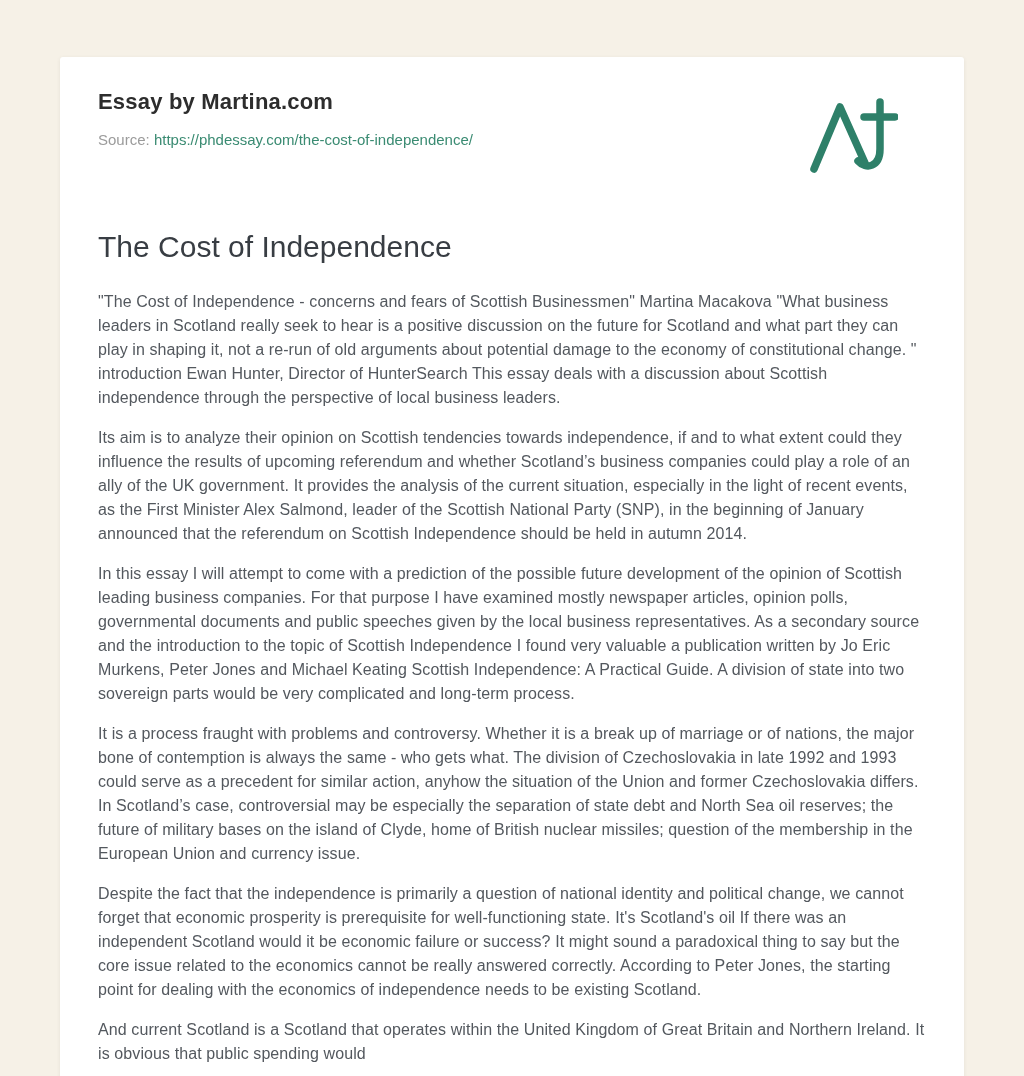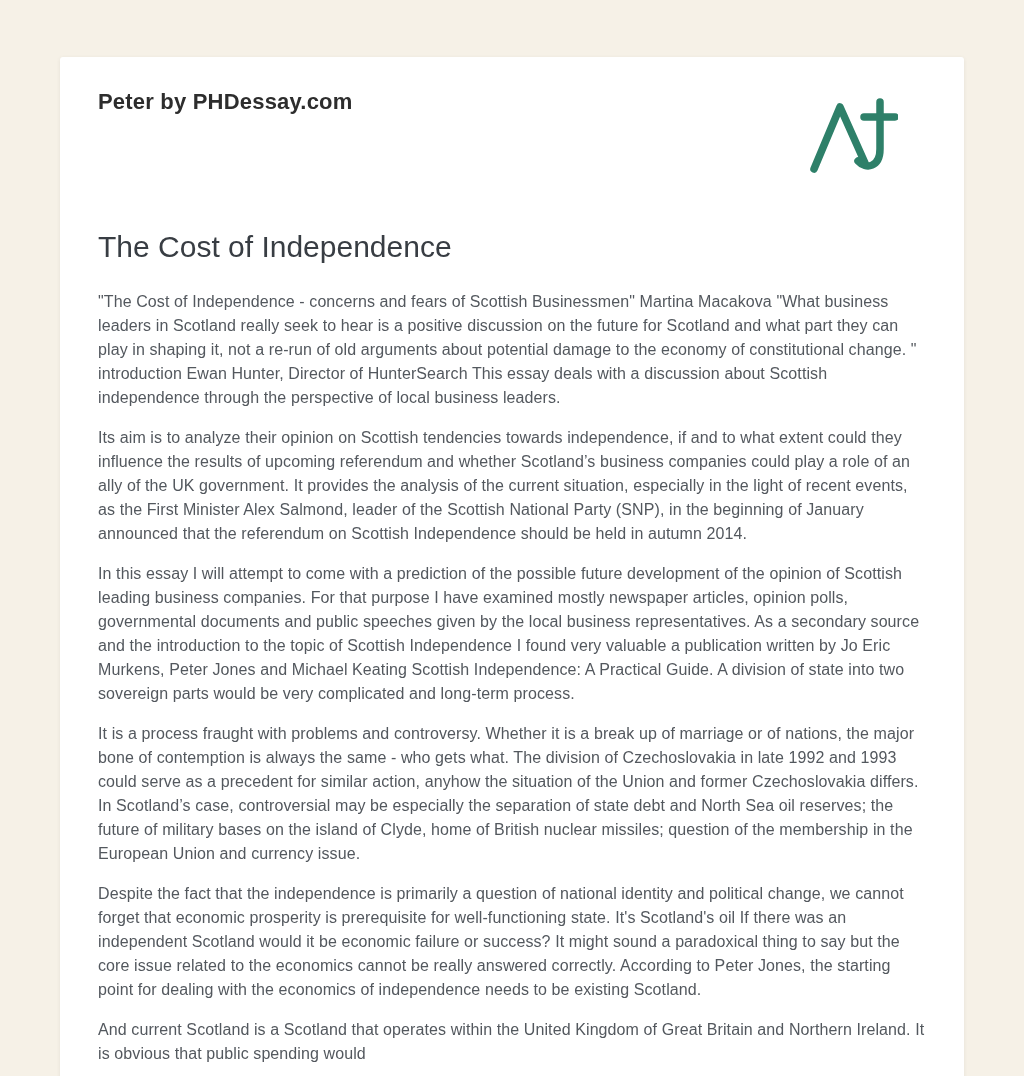--- a/index.html
+++ b/index.html
@@ -65,21 +65,25 @@
   }
 </style>
 </head>
 <body>
 
 <div class="page">
   <div class="card">
 
     <div class="card-header">
       <div class="header-left">
-        <div class="site-title">Peter by PHDessay.com</div>
+        <div class="site-title">Essay by Martina.com</div>
+        <div class="source-line">
+          <span>Source:</span>
+          <a href="#">https://phdessay.com/the-cost-of-independence/</a>
+        </div>
       </div>
       <div class="logo">
         <svg width="90" height="84" viewBox="0 0 90 84" aria-hidden="true">
           <g fill="none" stroke="#2e8069" stroke-width="7.5" stroke-linecap="round" stroke-linejoin="round">
             <path d="M6 74 L32 12 L57 68"></path>
             <path d="M72 7 L72 54 C72 72 58 75 50 66"></path>
             <path d="M56 22 L87 22"></path>
           </g>
         </svg>
       </div>

